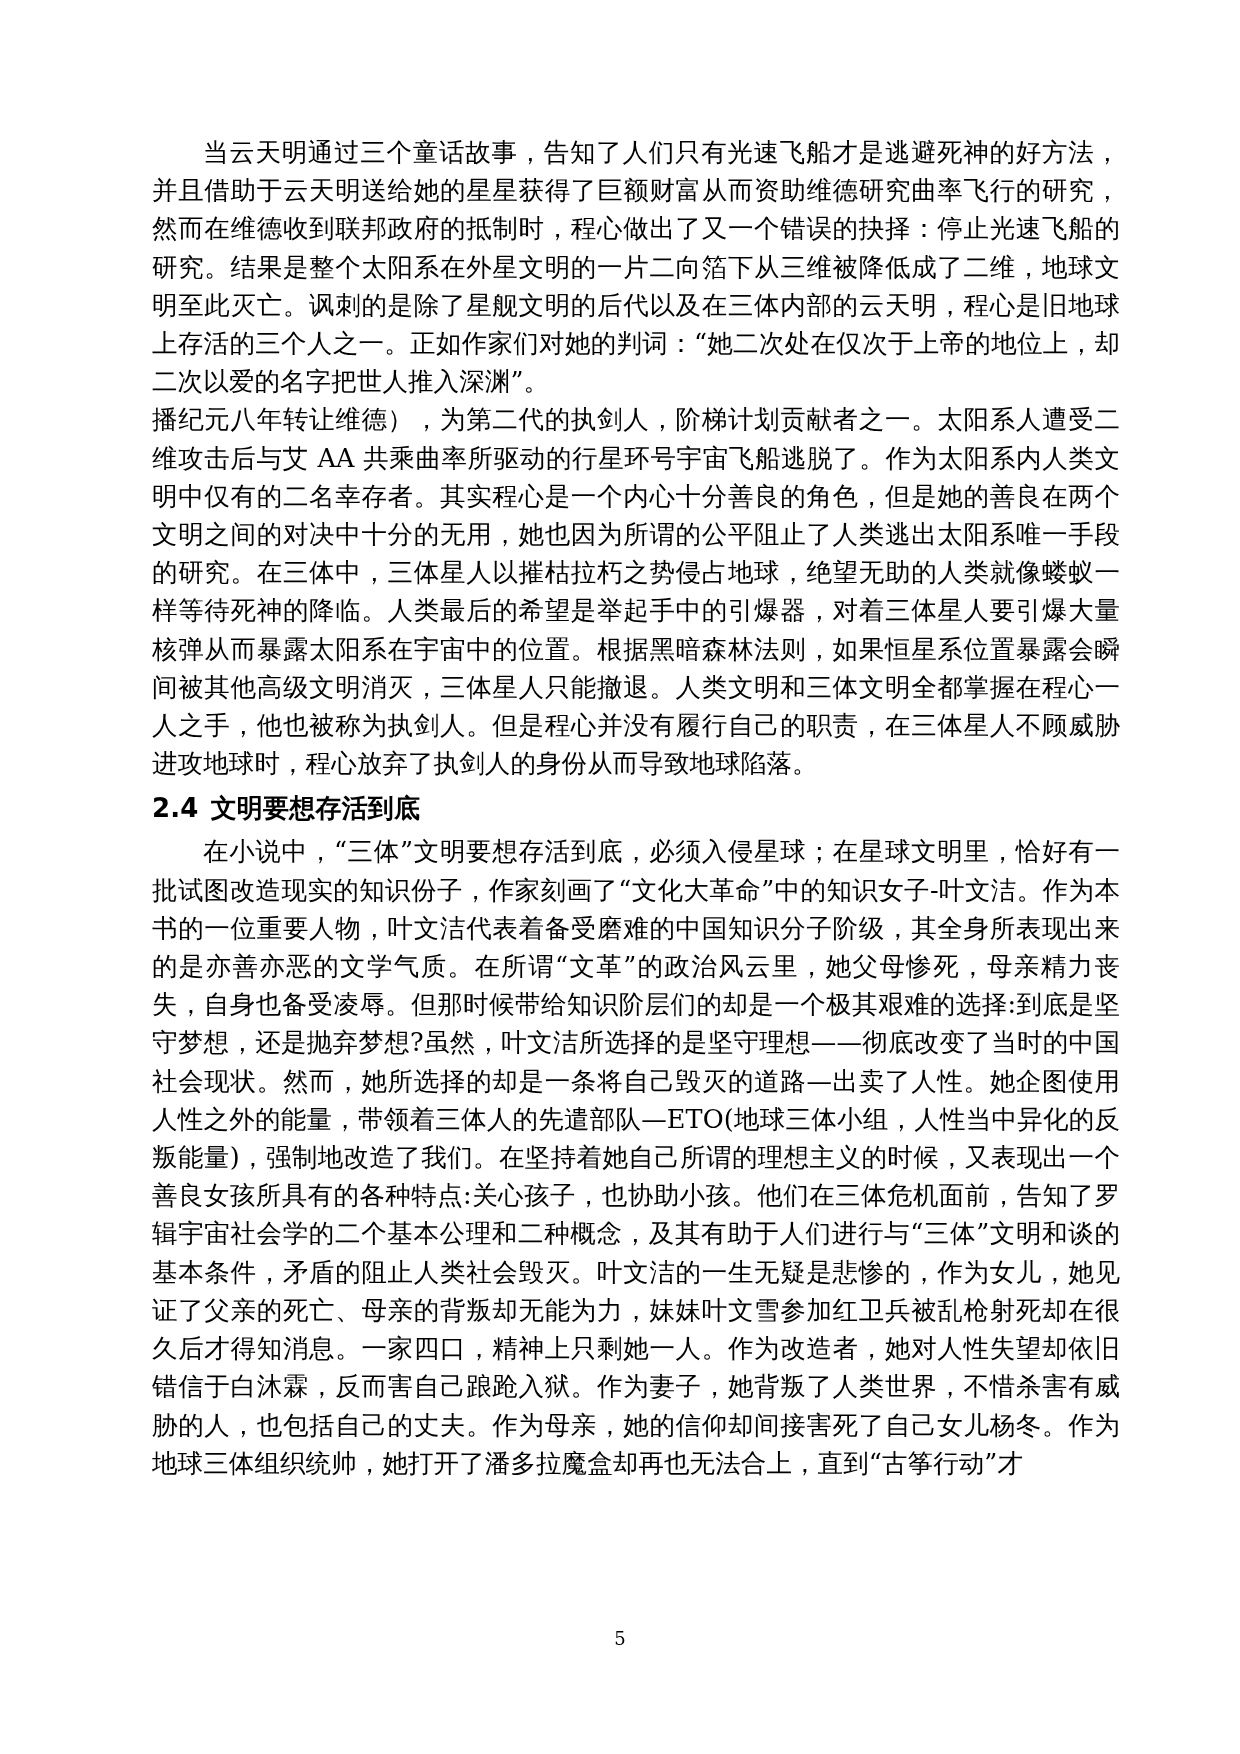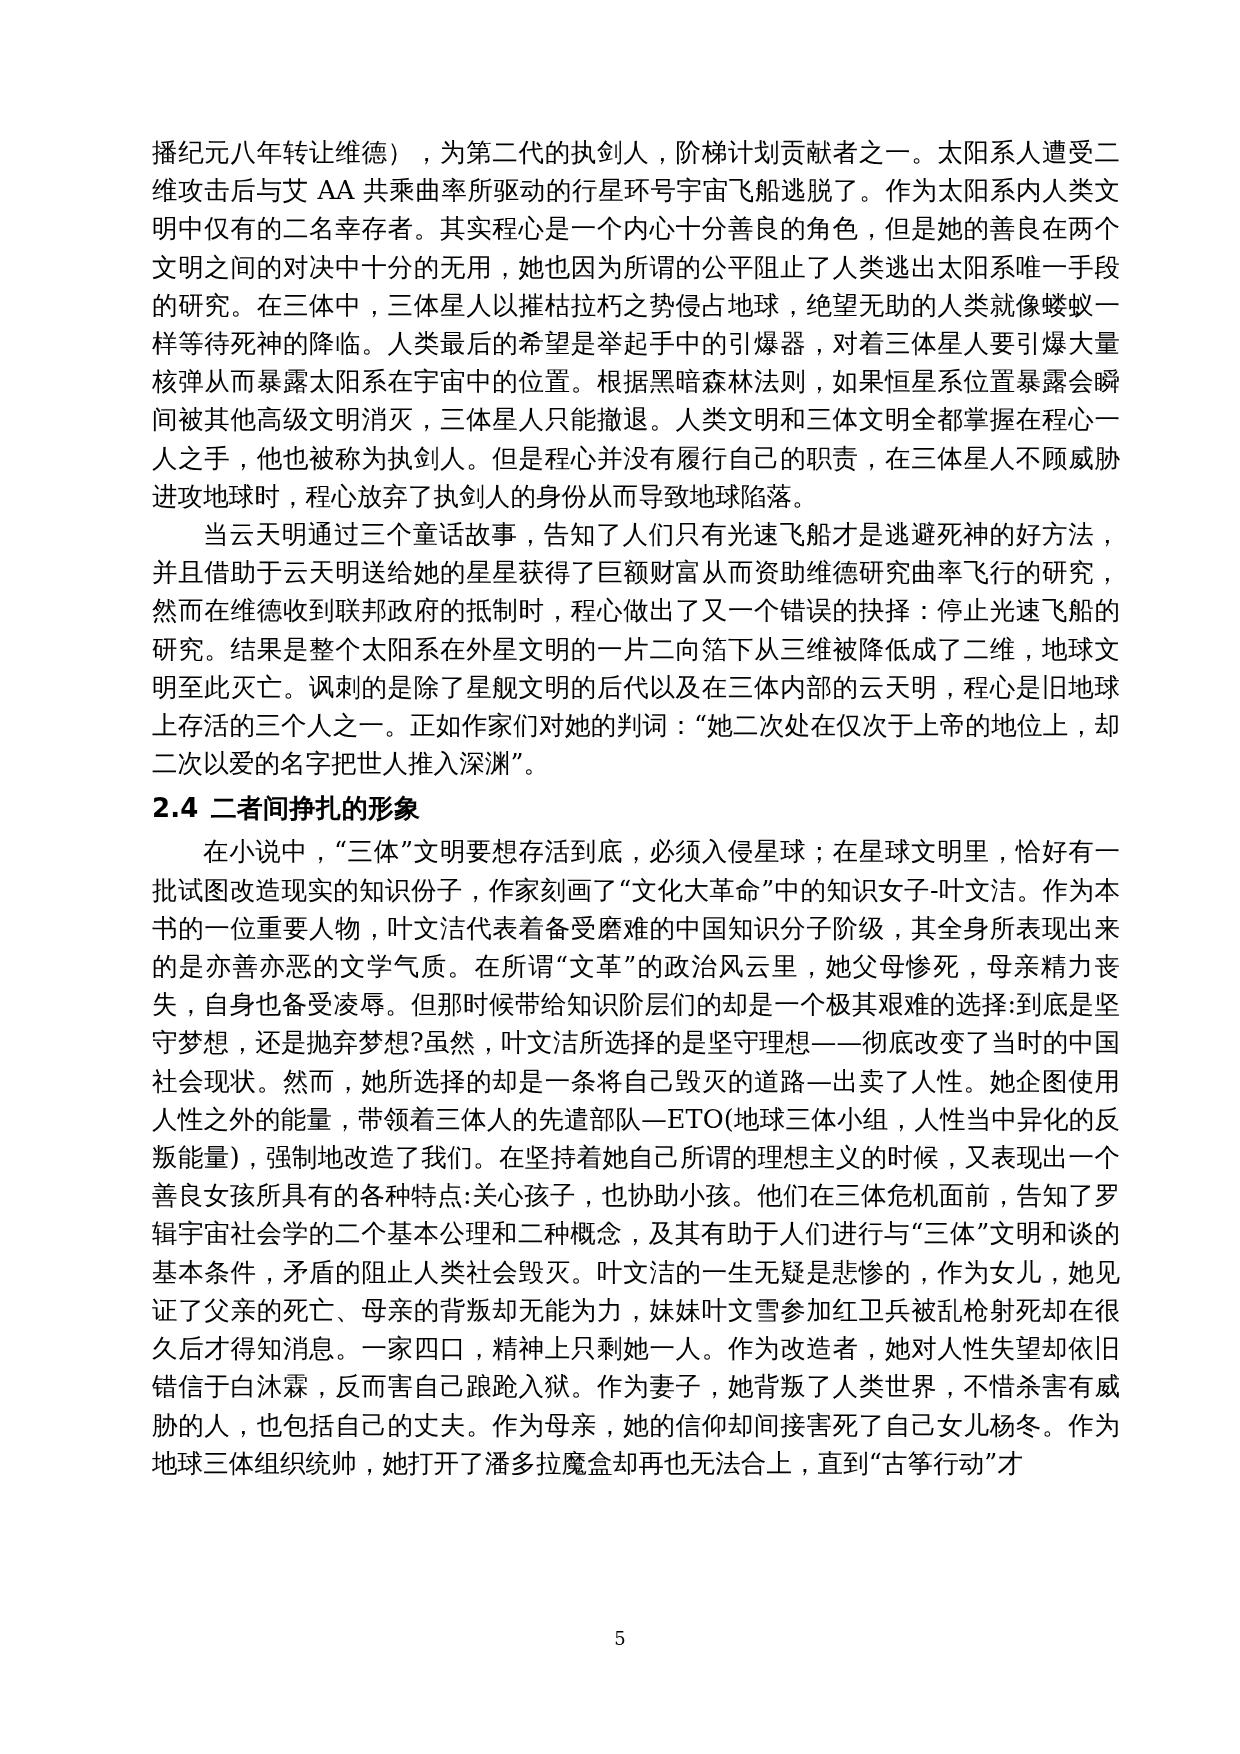--- a/index.html
+++ b/index.html
@@ -76,26 +76,26 @@
     color: #000000;
   }
 </style>
 </head>
 <body>
 
 <div class="page">
 
   <div class="content">
 
+    <p class="para indent">当云天明通过三个童话故事，告知了人们只有光速飞船才是逃避死神的好方法，并且借助于云天明送给她的星星获得了巨额财富从而资助维德研究曲率飞行的研究，然而在维德收到联邦政府的抵制时，程心做出了又一个错误的抉择：停止光速飞船的研究。结果是整个太阳系在外星文明的一片二向箔下从三维被降低成了二维，地球文明至此灭亡。讽刺的是除了星舰文明的后代以及在三体内部的云天明，程心是旧地球上存活的三个人之一。正如作家们对她的判词：“她二次处在仅次于上帝的地位上，却二次以爱的名字把世人推入深渊”。</p>
+
     <p class="para">播纪元八年转让维德），为第二代的执剑人，阶梯计划贡献者之一。太阳系人遭受二维攻击后与艾 AA 共乘曲率所驱动的行星环号宇宙飞船逃脱了。作为太阳系内人类文明中仅有的二名幸存者。其实程心是一个内心十分善良的角色，但是她的善良在两个文明之间的对决中十分的无用，她也因为所谓的公平阻止了人类逃出太阳系唯一手段的研究。在三体中，三体星人以摧枯拉朽之势侵占地球，绝望无助的人类就像蝼蚁一样等待死神的降临。人类最后的希望是举起手中的引爆器，对着三体星人要引爆大量核弹从而暴露太阳系在宇宙中的位置。根据黑暗森林法则，如果恒星系位置暴露会瞬间被其他高级文明消灭，三体星人只能撤退。人类文明和三体文明全都掌握在程心一人之手，他也被称为执剑人。但是程心并没有履行自己的职责，在三体星人不顾威胁进攻地球时，程心放弃了执剑人的身份从而导致地球陷落。</p>
 
-    <p class="para indent">当云天明通过三个童话故事，告知了人们只有光速飞船才是逃避死神的好方法，并且借助于云天明送给她的星星获得了巨额财富从而资助维德研究曲率飞行的研究，然而在维德收到联邦政府的抵制时，程心做出了又一个错误的抉择：停止光速飞船的研究。结果是整个太阳系在外星文明的一片二向箔下从三维被降低成了二维，地球文明至此灭亡。讽刺的是除了星舰文明的后代以及在三体内部的云天明，程心是旧地球上存活的三个人之一。正如作家们对她的判词：“她二次处在仅次于上帝的地位上，却二次以爱的名字把世人推入深渊”。</p>
-
     <h2 class="heading">
-      <span class="h-num">2.4</span><span>二者间挣扎的形象</span>
+      <span class="h-num">2.4</span><span>文明要想存活到底</span>
     </h2>
 
     <p class="para indent">在小说中，“三体”文明要想存活到底，必须入侵星球；在星球文明里，恰好有一批试图改造现实的知识份子，作家刻画了“文化大革命”中的知识女子-叶文洁。作为本书的一位重要人物，叶文洁代表着备受磨难的中国知识分子阶级，其全身所表现出来的是亦善亦恶的文学气质。在所谓“文革”的政治风云里，她父母惨死，母亲精力丧失，自身也备受凌辱。但那时候带给知识阶层们的却是一个极其艰难的选择:到底是坚守梦想，还是抛弃梦想?虽然，叶文洁所选择的是坚守理想——彻底改变了当时的中国社会现状。然而，她所选择的却是一条将自己毁灭的道路—出卖了人性。她企图使用人性之外的能量，带领着三体人的先遣部队—ETO(地球三体小组，人性当中异化的反叛能量)，强制地改造了我们。在坚持着她自己所谓的理想主义的时候，又表现出一个善良女孩所具有的各种特点:关心孩子，也协助小孩。他们在三体危机面前，告知了罗辑宇宙社会学的二个基本公理和二种概念，及其有助于人们进行与“三体”文明和谈的基本条件，矛盾的阻止人类社会毁灭。叶文洁的一生无疑是悲惨的，作为女儿，她见证了父亲的死亡、母亲的背叛却无能为力，妹妹叶文雪参加红卫兵被乱枪射死却在很久后才得知消息。一家四口，精神上只剩她一人。作为改造者，她对人性失望却依旧错信于白沐霖，反而害自己踉跄入狱。作为妻子，她背叛了人类世界，不惜杀害有威胁的人，也包括自己的丈夫。作为母亲，她的信仰却间接害死了自己女儿杨冬。作为地球三体组织统帅，她打开了潘多拉魔盒却再也无法合上，直到“古筝行动”才</p>
 
   </div>
 
   <div class="page-number">5</div>
 
 </div>
 

